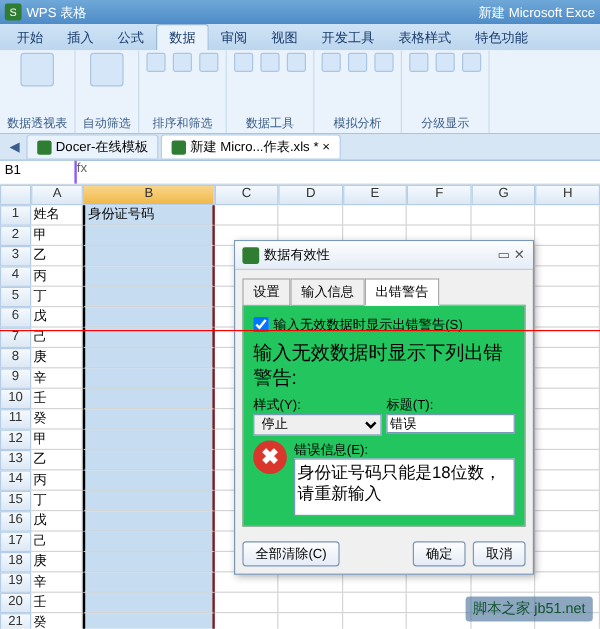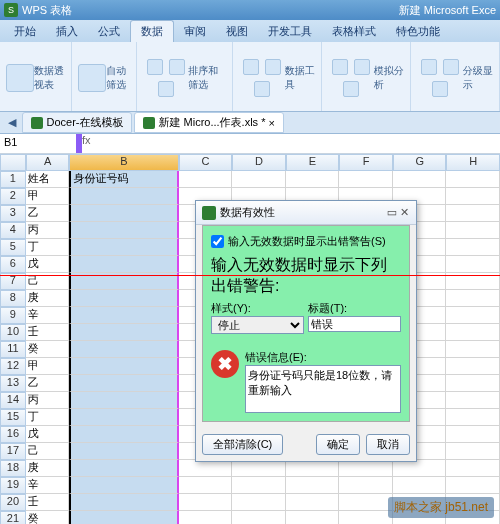--- a/index.html
+++ b/index.html
@@ -4,62 +4,62 @@
 <style>
 *{box-sizing:border-box;margin:0;padding:0;font-family:"Microsoft YaHei","SimSun",sans-serif;font-size:11px}
 body{width:500px;height:524px;background:#fff;overflow:hidden;position:relative}
 .title-bar{height:20px;background:linear-gradient(#6fa8d8,#4e8cc7);display:flex;align-items:center;padding:0 4px;color:#fff}
 .title-bar .logo{width:14px;height:14px;background:#2e7d32;border-radius:2px;display:inline-flex;align-items:center;justify-content:center;color:#fff;font-size:9px;margin-right:4px}
 .title-bar .doc-title{margin-left:auto;font-size:11px}
 .ribbon-tabs{height:22px;background:linear-gradient(#cfe3f5,#bcd6ee);display:flex;align-items:flex-end;padding-left:4px}
 .ribbon-tabs .tab{padding:3px 10px;color:#1a3c6e;cursor:pointer}
 .ribbon-tabs .tab.active{background:#eaf2fb;border:1px solid #9ab9d8;border-bottom:none;border-radius:3px 3px 0 0}
 .ribbon{height:70px;background:#eaf2fb;border-bottom:1px solid #9ab9d8;display:flex}
-.rgroup{border-right:1px solid #c8dbef;padding:2px 6px 0;display:flex;flex-direction:row;align-items:center;justify-content:space-between}
+.rgroup{border-right:1px solid #c8dbef;padding:2px 6px 0;display:flex;flex-direction:column;align-items:center;justify-content:space-between}
 .rgroup .icons{display:flex;gap:6px;flex-wrap:wrap;justify-content:center}
 .rgroup .big{width:28px;height:28px;background:#d4e6f7;border:1px solid #a9c6e2;border-radius:3px}
 .rgroup .small{width:16px;height:16px;background:#d4e6f7;border:1px solid #a9c6e2;border-radius:2px}
 .rgroup .glabel{font-size:10px;color:#3a5e8a;padding:1px 0}
 .doc-tabs{height:22px;background:#d7e6f5;display:flex;align-items:center;border-bottom:1px solid #9ab9d8;padding-left:4px;gap:2px}
 .doc-tabs .dtab{padding:2px 8px;background:#eaf2fb;border:1px solid #b5cde6;border-radius:3px 3px 0 0;display:flex;align-items:center;gap:3px}
 .doc-tabs .dtab.active{background:#fff;font-weight:normal}
 .doc-tabs .dicon{width:12px;height:12px;background:#2e7d32;border-radius:2px}
 .namebox{height:20px;display:flex;border-bottom:1px solid #c8d4e0}
-.namebox .nb{width:82px;border-right:6px solid #8b5cf6;padding:2px 4px;background:#fff}
+.namebox .nb{width:64px;border-right:2px solid #8b5cf6;padding:2px 4px;background:#fff}
 .namebox .fx{width:20px;text-align:left;color:#666}
 .grid{position:relative}
 .row{display:flex;height:17px}
 .hdr .cell{background:linear-gradient(#f5f9fd,#dce8f5);border:1px solid #b5cde6;text-align:center;font-size:11px;color:#333}
 .cell{border-right:1px solid #d4d4d4;border-bottom:1px solid #d4d4d4;padding:0 2px;overflow:hidden;white-space:nowrap}
 .rh{width:26px;background:linear-gradient(#f5f9fd,#dce8f5);border:1px solid #b5cde6;text-align:center;color:#333}
 .cA{width:44px}.cB{width:110px}.cC,.cD,.cE,.cF,.cG,.cH{width:54px}
 .selcol{background:#c6dcf0}
 .hdr .cB{background:linear-gradient(#f8d58a,#f0b84a)}
-.colB-border{border-left:2px solid #000;border-right:2px solid #d946ef}
+.colB-border{border-left:2px solid #000;border-right:2px solid #7f1d1d}
 .redline{position:absolute;left:0;right:0;top:275px;height:1px;background:red;z-index:50}
-.dialog{position:absolute;left:195px;top:200px;width:222px;background:#f0f0f0;border:1px solid #7a98b8;box-shadow:2px 2px 6px rgba(0,0,0,.3);z-index:40}
+.dialog{position:absolute;left:195px;top:200px;width:250px;background:#f0f0f0;border:1px solid #7a98b8;box-shadow:2px 2px 6px rgba(0,0,0,.3);z-index:40}
 .dialog .dtitle{height:24px;background:linear-gradient(#fdfdfd,#e4ecf7);display:flex;align-items:center;padding:0 6px;border-bottom:1px solid #c0cddc}
 .dialog .dtitle .dicon2{width:14px;height:14px;background:#2e7d32;border-radius:2px;margin-right:4px}
 .dialog .dclose{margin-left:auto;width:24px;text-align:center;color:#555;cursor:pointer}
 .dialog .dtabs{display:flex;padding:6px 6px 0;gap:0}
 .dialog .dtab2{padding:3px 8px;border:1px solid #aaa;background:#f0f0f0;position:relative;top:1px}
 .dialog .dtab2.active{background:#fff;border-bottom:1px solid #fff}
-.dialog .dbody{margin:0 6px 6px;border:1px solid #aaa;background:#86efac;padding:8px}
+.dialog .dbody{margin:0 6px 6px;border:1px solid #aaa;background:#22c55e;padding:8px}
 .dialog label{display:flex;align-items:center;gap:4px;margin-bottom:6px}
 .dialog .subhdr{font-size:16px;margin:4px 0}
-.dialog .frow{display:flex;gap:4px;margin-bottom:16px}
+.dialog .frow{display:flex;gap:4px;margin-bottom:4px}
 .dialog .fcol{flex:1}
 .dialog select,.dialog input[type=text]{width:100%;border:1px solid #7a98b8;padding:1px 2px;font-size:11px}
 .dialog .msgrow{display:flex;gap:6px;margin-top:4px}
 .dialog .erricon{width:28px;height:28px;border-radius:50%;background:#d9372c;color:#fff;display:flex;align-items:center;justify-content:center;font-size:18px;font-weight:bold;flex-shrink:0}
-.dialog .msgbox{flex:1;border:1px solid #7a98b8;height:48px;padding:2px;font-size:11px;background:#fff}
+.dialog .msgbox{flex:1;border:1px solid #7a98b8;height:48px;padding:2px;font-size:14px;background:#fff}
 .dialog .dfoot{display:flex;padding:6px;gap:6px;justify-content:flex-end;}
 .dialog .dfoot .clear{margin-right:auto}
 .dialog button{padding:2px 10px;border:1px solid #7a98b8;background:linear-gradient(#fdfdfd,#e4ecf7);border-radius:3px;cursor:pointer}
-.watermark{position:absolute;right:6px;bottom:6px;color:#a16207;background:rgba(80,120,160,.65);padding:2px 6px;border-radius:3px;font-size:12px;z-index:60}
+.watermark{position:absolute;right:6px;bottom:6px;color:#14532d;background:rgba(80,120,160,.65);padding:2px 6px;border-radius:3px;font-size:12px;z-index:60}
 </style>
 </head>
 <body>
 
 <div class="title-bar">
   <span class="logo">S</span>
   <span>WPS 表格</span>
   <span class="doc-title">新建 Microsoft Exce</span>
 </div>
 
@@ -386,20 +386,25 @@
   </div>
 
 <div class="redline"></div>
 
 <div class="dialog">
   <div class="dtitle">
     <span class="dicon2"></span>
     <span>数据有效性</span>
     <span class="dclose">▭ ✕</span>
   </div>
+  <div class="dtabs" id="dlg-tabs">
+      <span class="dtab2">设置</span>
+      <span class="dtab2">输入信息</span>
+      <span class="dtab2 active">出错警告</span>
+    </div>
   <div class="dbody">
     <label>
       <input type="checkbox" checked="" style="">
       <span>输入无效数据时显示出错警告(S)</span>
     </label>
     <div class="subhdr">输入无效数据时显示下列出错警告:</div>
     <div class="frow">
       <div class="fcol">
         <div>样式(Y):</div>
         <select><option>停止</option></select>

